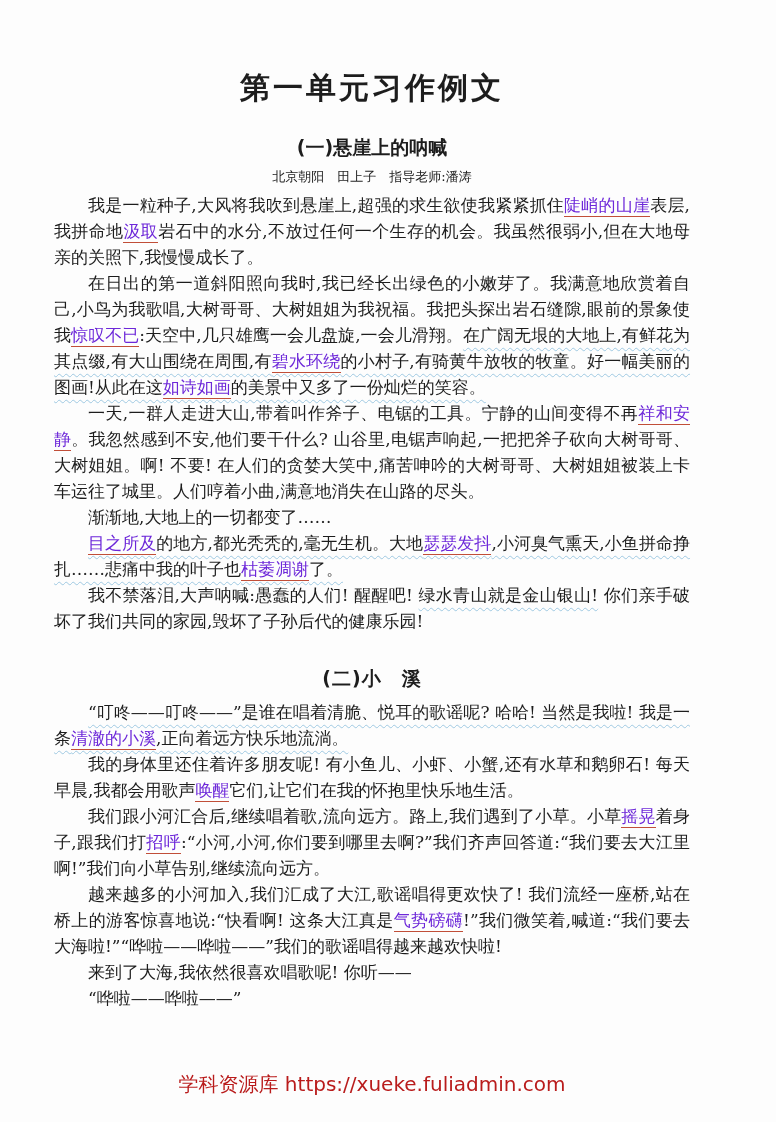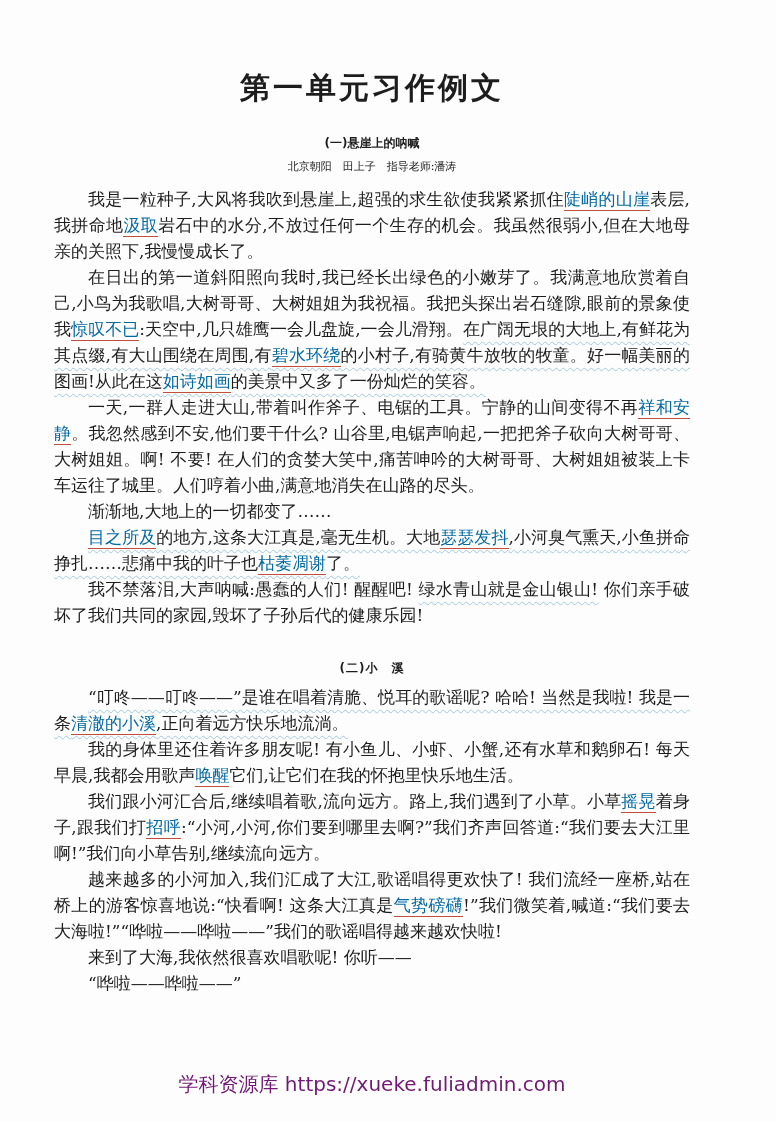--- a/index.html
+++ b/index.html
@@ -19,80 +19,80 @@
   .doc-title{
     text-align:center;
     font-size:30px;
     font-weight:bold;
     letter-spacing:3px;
     margin:0 0 26px 0;
     font-family:"DejaVu Sans","Liberation Sans",sans-serif;
   }
   .essay-heading{
     text-align:center;
-    font-size:12px;
+    font-size:19px;
     font-weight:bold;
     margin:0 0 7px 0;
     font-family:"DejaVu Sans","Liberation Sans",sans-serif;
   }
   .byline{
     text-align:center;
-    font-size:11px;
-    margin:0 0 12px 0;
+    font-size:13px;
+    margin:0 0 6px 0;
   }
   .essay-2 .essay-heading{
     margin-top:32px;
     letter-spacing:1px;
   }
   .para{
     font-size:17px;
     line-height:26px;
     text-indent:2em;
     text-align:justify;
     margin:0;
   }
   
   .run-n{}
   .run-r,.run-rw{
-    color:#0369a1;
+    color:#6d28d9;
     border-bottom:1.5px solid #c14e38;
     padding-bottom:0.5px;
   }
   .run-w,.run-rw{
     text-decoration-line:underline;
     text-decoration-style:wavy;
     text-decoration-color:#9fc9e2;
     text-decoration-thickness:1.2px;
     text-underline-offset:5.5px;
   }
   .footer{
     position:absolute;
     left:0;right:0;
     bottom:24px;
     text-align:center;
-    color:#701a75;
+    color:#b91c1c;
     font-size:20px;
     font-family:"DejaVu Sans","Liberation Sans",sans-serif;
   }
 </style>
 </head>
 <body>
 
 <div class="page">
 
   <h1 class="doc-title">第一单元习作例文</h1>
 
   <section class="essay essay-1">
     <h2 class="essay-heading">(一)悬崖上的呐喊</h2>
     <p class="byline">北京朝阳　田上子　指导老师:潘涛</p>
     <p class="para"><span class="run-n">我是一粒种子,大风将我吹到悬崖上,超强的求生欲使我紧紧抓住</span><span class="run-r">陡峭的山崖</span><span class="run-n">表层,我拼命地</span><span class="run-r">汲取</span><span class="run-n">岩石中的水分,不放过任何一个生存的机会。我虽然很弱小,但在大地母亲的关照下,我慢慢成长了。</span></p>
     <p class="para"><span class="run-n">在日出的第一道斜阳照向我时,我已经长出绿色的小嫩芽了。我满意地欣赏着自己,小鸟为我歌唱,大树哥哥、大树姐姐为我祝福。我把头探出岩石缝隙,眼前的景象使我</span><span class="run-r">惊叹不已</span><span class="run-n">:天空中,几只雄鹰一会儿盘旋,一会儿滑翔。</span><span class="run-w">在广阔无垠的大地上,有鲜花为其点缀,有大山围绕在周围,有</span><span class="run-rw">碧水环绕</span><span class="run-w">的小村子,有骑黄牛放牧的牧童。好一幅美丽的图画!从此在这</span><span class="run-rw">如诗如画</span><span class="run-w">的美景中又多了一份灿烂的笑容。</span></p>
     <p class="para"><span class="run-n">一天,一群人走进大山,带着叫作斧子、电锯的工具。宁静的山间变得不再</span><span class="run-r">祥和安静</span><span class="run-n">。我忽然感到不安,他们要干什么? 山谷里,电锯声响起,一把把斧子砍向大树哥哥、大树姐姐。啊! 不要! 在人们的贪婪大笑中,痛苦呻吟的大树哥哥、大树姐姐被装上卡车运往了城里。人们哼着小曲,满意地消失在山路的尽头。</span></p>
     <p class="para"><span class="run-n">渐渐地,大地上的一切都变了……</span></p>
-    <p class="para"><span class="run-rw">目之所及</span><span class="run-w">的地方,这条大江真是,毫无生机。大地</span><span class="run-rw">瑟瑟发抖</span><span class="run-w">,小河臭气熏天,小鱼拼命挣扎……悲痛中我的叶子也</span><span class="run-rw">枯萎凋谢</span><span class="run-w">了。</span></p>
+    <p class="para"><span class="run-rw">目之所及</span><span class="run-w">的地方,都光秃秃的,毫无生机。大地</span><span class="run-rw">瑟瑟发抖</span><span class="run-w">,小河臭气熏天,小鱼拼命挣扎……悲痛中我的叶子也</span><span class="run-rw">枯萎凋谢</span><span class="run-w">了。</span></p>
     <p class="para"><span class="run-n">我不禁落泪,大声呐喊:愚蠢的人们! 醒醒吧! </span><span class="run-w">绿水青山就是金山银山!</span><span class="run-n"> 你们亲手破坏了我们共同的家园,毁坏了子孙后代的健康乐园!</span></p>
   </section>
 
   <section class="essay essay-2">
     <h2 class="essay-heading">(二)小　溪</h2>
     <p class="para"><span class="run-w">“叮咚——叮咚——”是谁在唱着清脆、悦耳的歌谣呢? 哈哈! 当然是我啦! 我是一条</span><span class="run-rw">清澈的小溪</span><span class="run-w">,正向着远方快乐地流淌。</span></p>
     <p class="para"><span class="run-n">我的身体里还住着许多朋友呢! 有小鱼儿、小虾、小蟹,还有水草和鹅卵石! 每天早晨,我都会用歌声</span><span class="run-r">唤醒</span><span class="run-n">它们,让它们在我的怀抱里快乐地生活。</span></p>
     <p class="para"><span class="run-n">我们跟小河汇合后,继续唱着歌,流向远方。路上,我们遇到了小草。小草</span><span class="run-r">摇晃</span><span class="run-n">着身子,跟我们打</span><span class="run-r">招呼</span><span class="run-n">:“小河,小河,你们要到哪里去啊?”我们齐声回答道:“我们要去大江里啊!”我们向小草告别,继续流向远方。</span></p>
     <p class="para"><span class="run-n">越来越多的小河加入,我们汇成了大江,歌谣唱得更欢快了! 我们流经一座桥,站在桥上的游客惊喜地说:“快看啊! 这条大江真是</span><span class="run-r">气势磅礴</span><span class="run-n">!”我们微笑着,喊道:“我们要去大海啦!”“哗啦——哗啦——”我们的歌谣唱得越来越欢快啦!</span></p>
     <p class="para"><span class="run-n">来到了大海,我依然很喜欢唱歌呢! 你听——</span></p>

